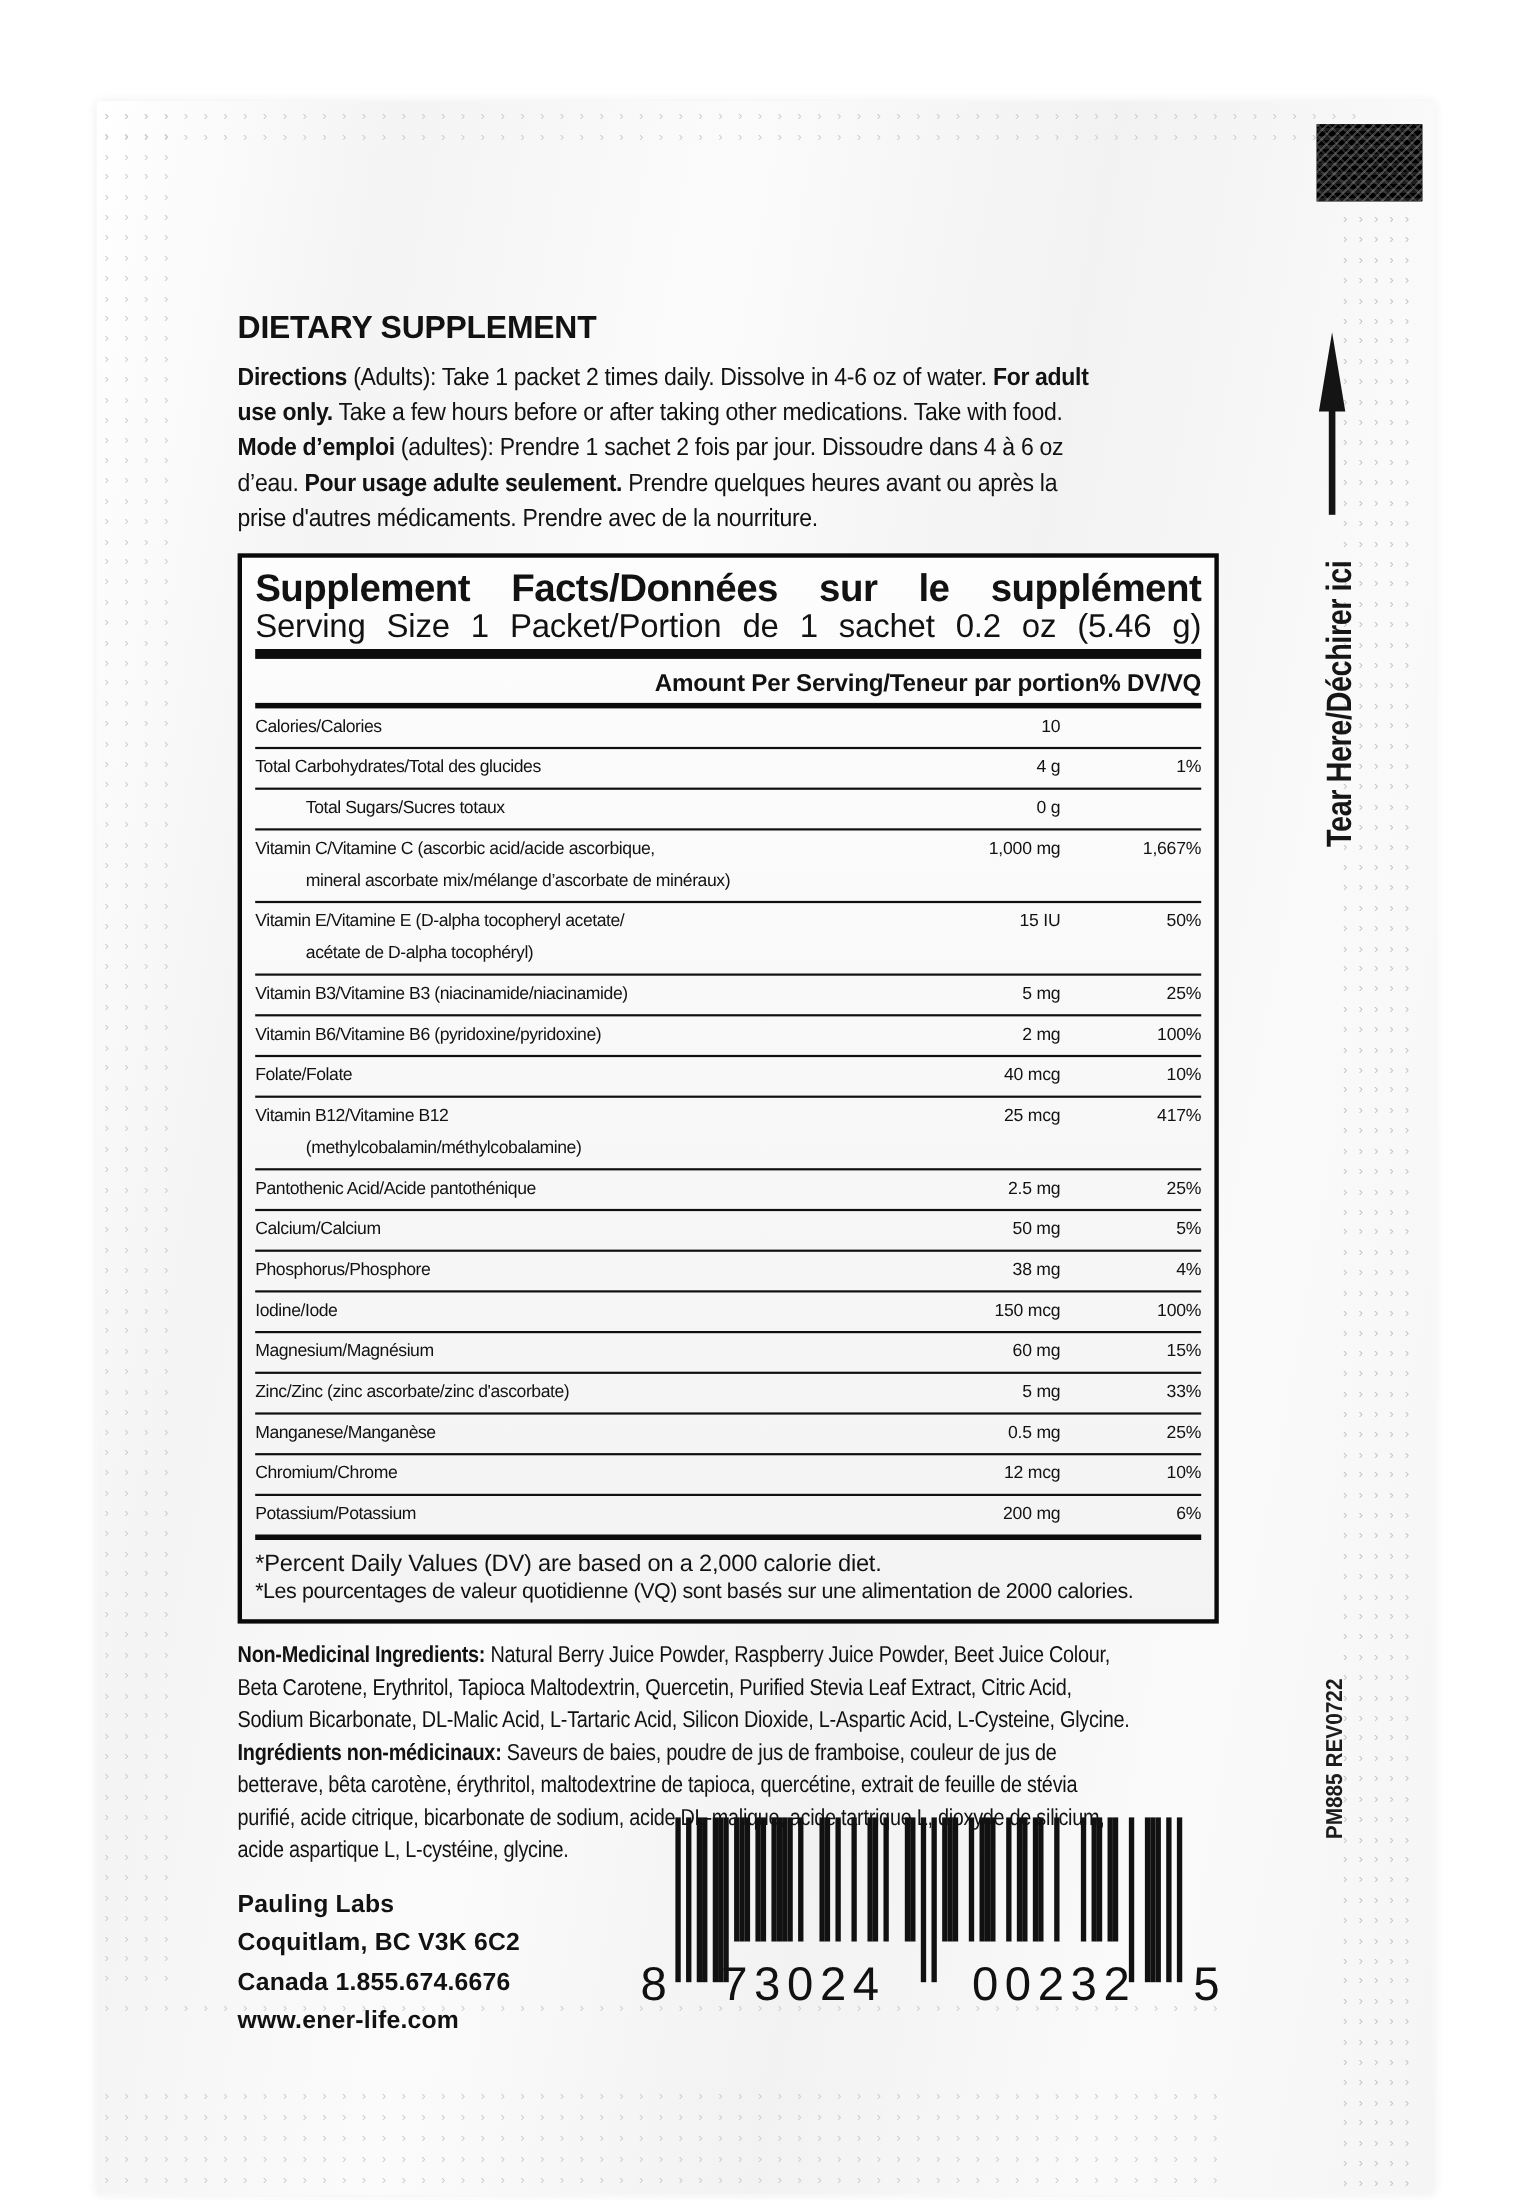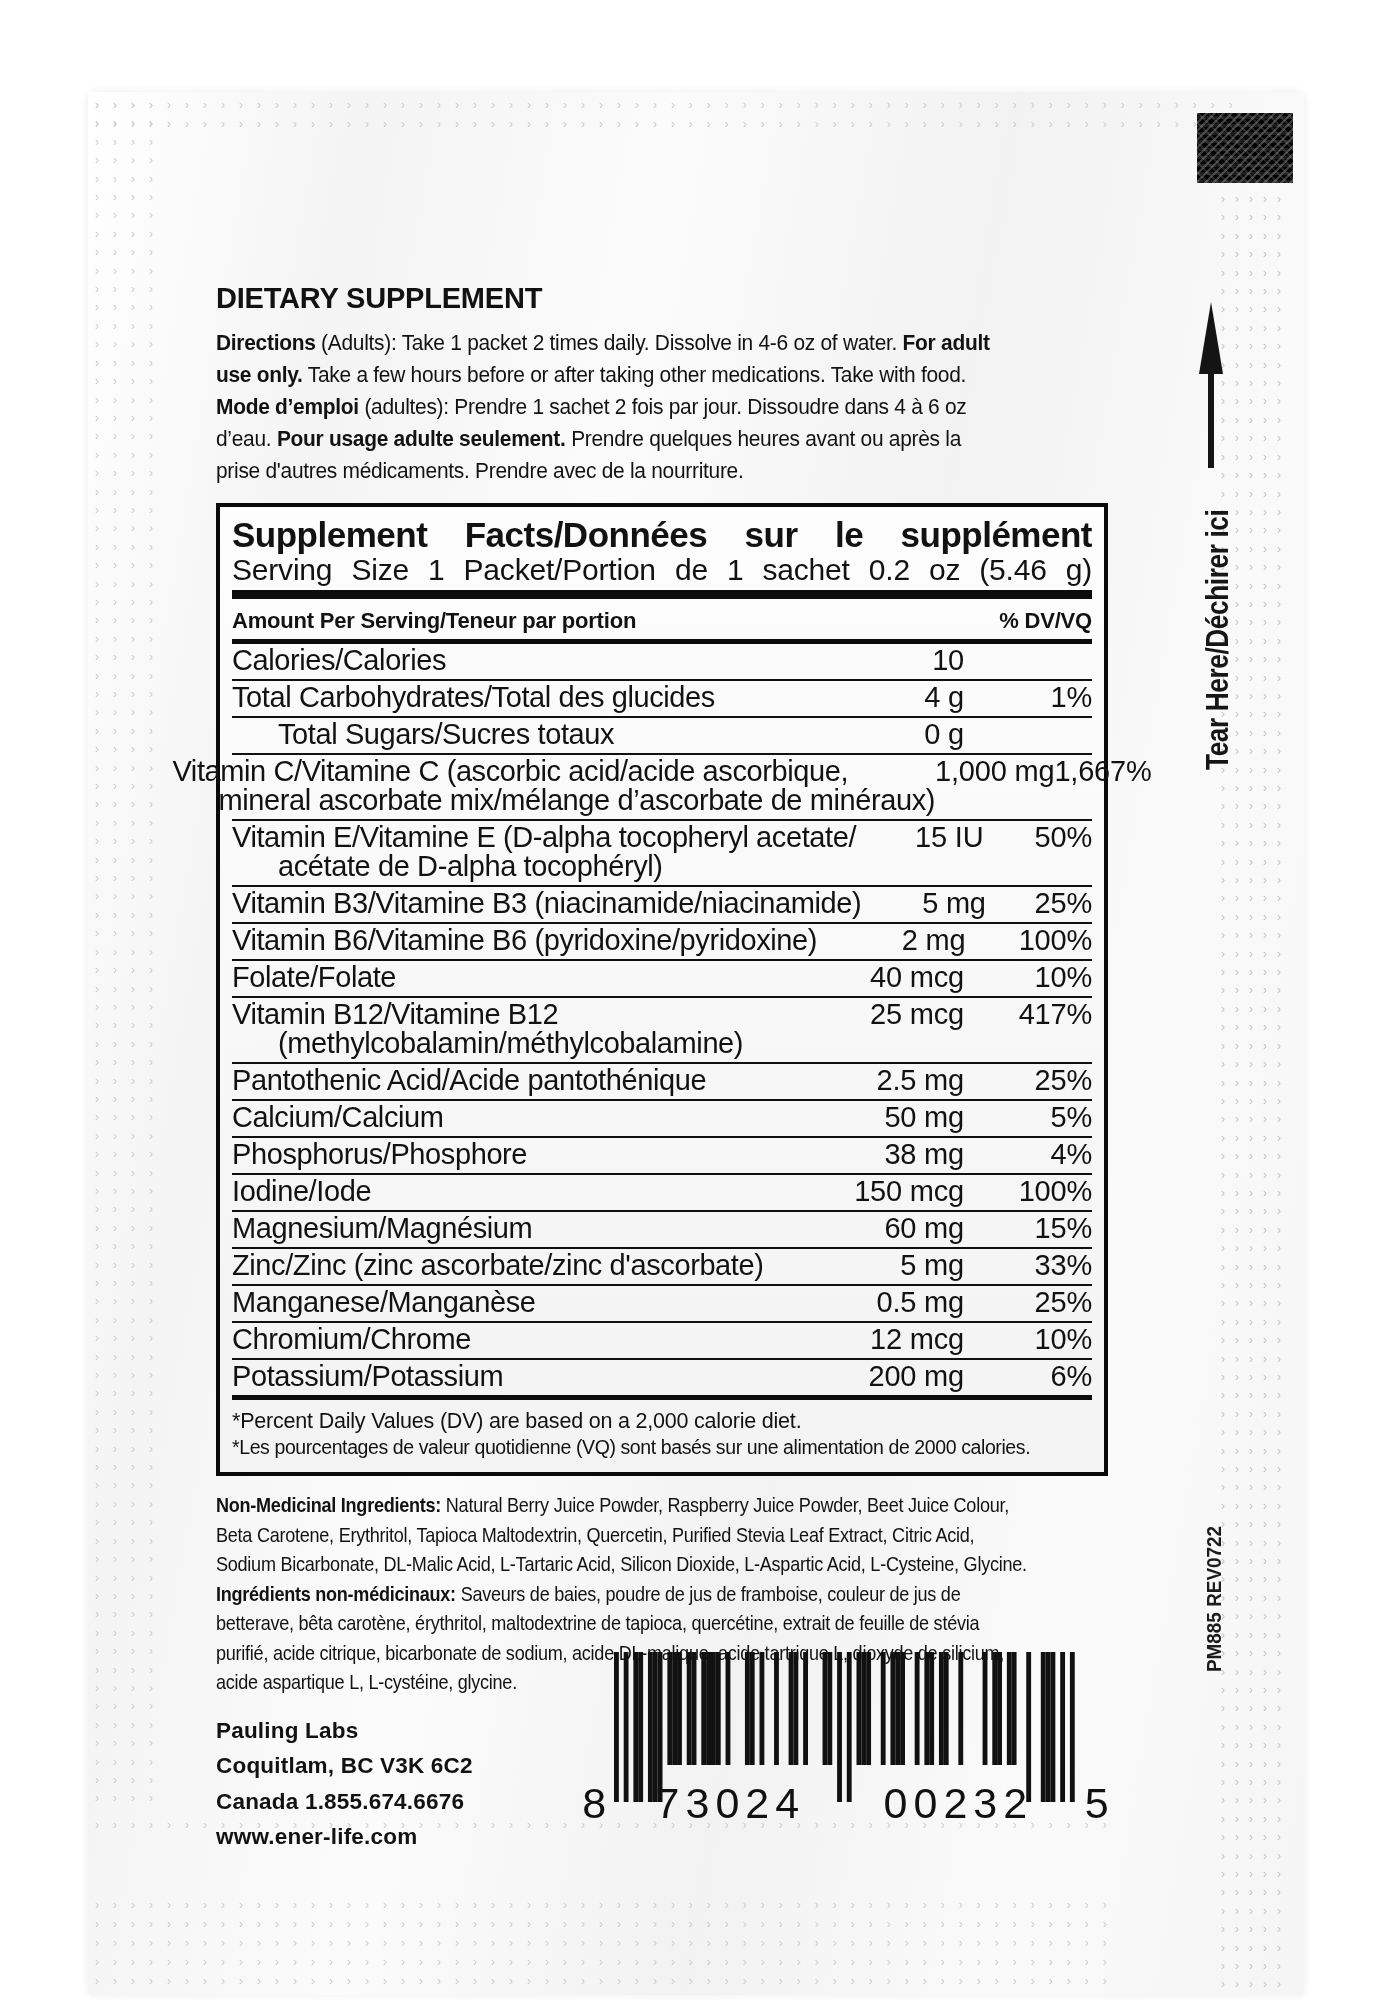--- a/index.html
+++ b/index.html
@@ -46,26 +46,26 @@
   .facts-title{
     font-weight:700;font-size:35px;letter-spacing:-0.5px;line-height:40px;
     text-align:justify;-moz-text-align-last:justify;text-align-last:justify;
   }
   .facts-serving{
     font-size:30px;line-height:29px;
     text-align:justify;-moz-text-align-last:justify;text-align-last:justify;
   }
   .bar9{height:9px;background:#0c0c0c;margin:6px 0 5px;}
   .facts-header{
-    display:flex;justify-content:space-between;align-items:flex-end;
+    display:flex;justify-content:flex-end;align-items:flex-end;
     font-weight:700;font-size:22px;line-height:30px;padding:2px 0 3px;
     border-bottom:5px solid #0c0c0c;
   }
   .row{display:flex;align-items:flex-start;border-top:2px solid #101010;padding:2px 0 4px;
-       font-size:29px;line-height:29px;justify-content:center;}
+       font-size:16px;line-height:29px;justify-content:center;}
   #facts-rows .row:first-child{border-top:0;}
   .nm{flex:1;white-space:nowrap;letter-spacing:-0.4px;}
   .l2{padding-left:46px;}
   .indent .nm{padding-left:46px;}
   .amt{width:150px;text-align:right;white-space:nowrap;}
   .dv{width:128px;text-align:right;white-space:nowrap;}
   .footnotes{border-top:5px solid #0c0c0c;padding:8px 0 2px;}
   .fn1{font-size:21.5px;line-height:27px;letter-spacing:-0.2px;}
   .fn2{font-size:19.5px;line-height:25px;letter-spacing:-0.4px;}
   .ing-line{

